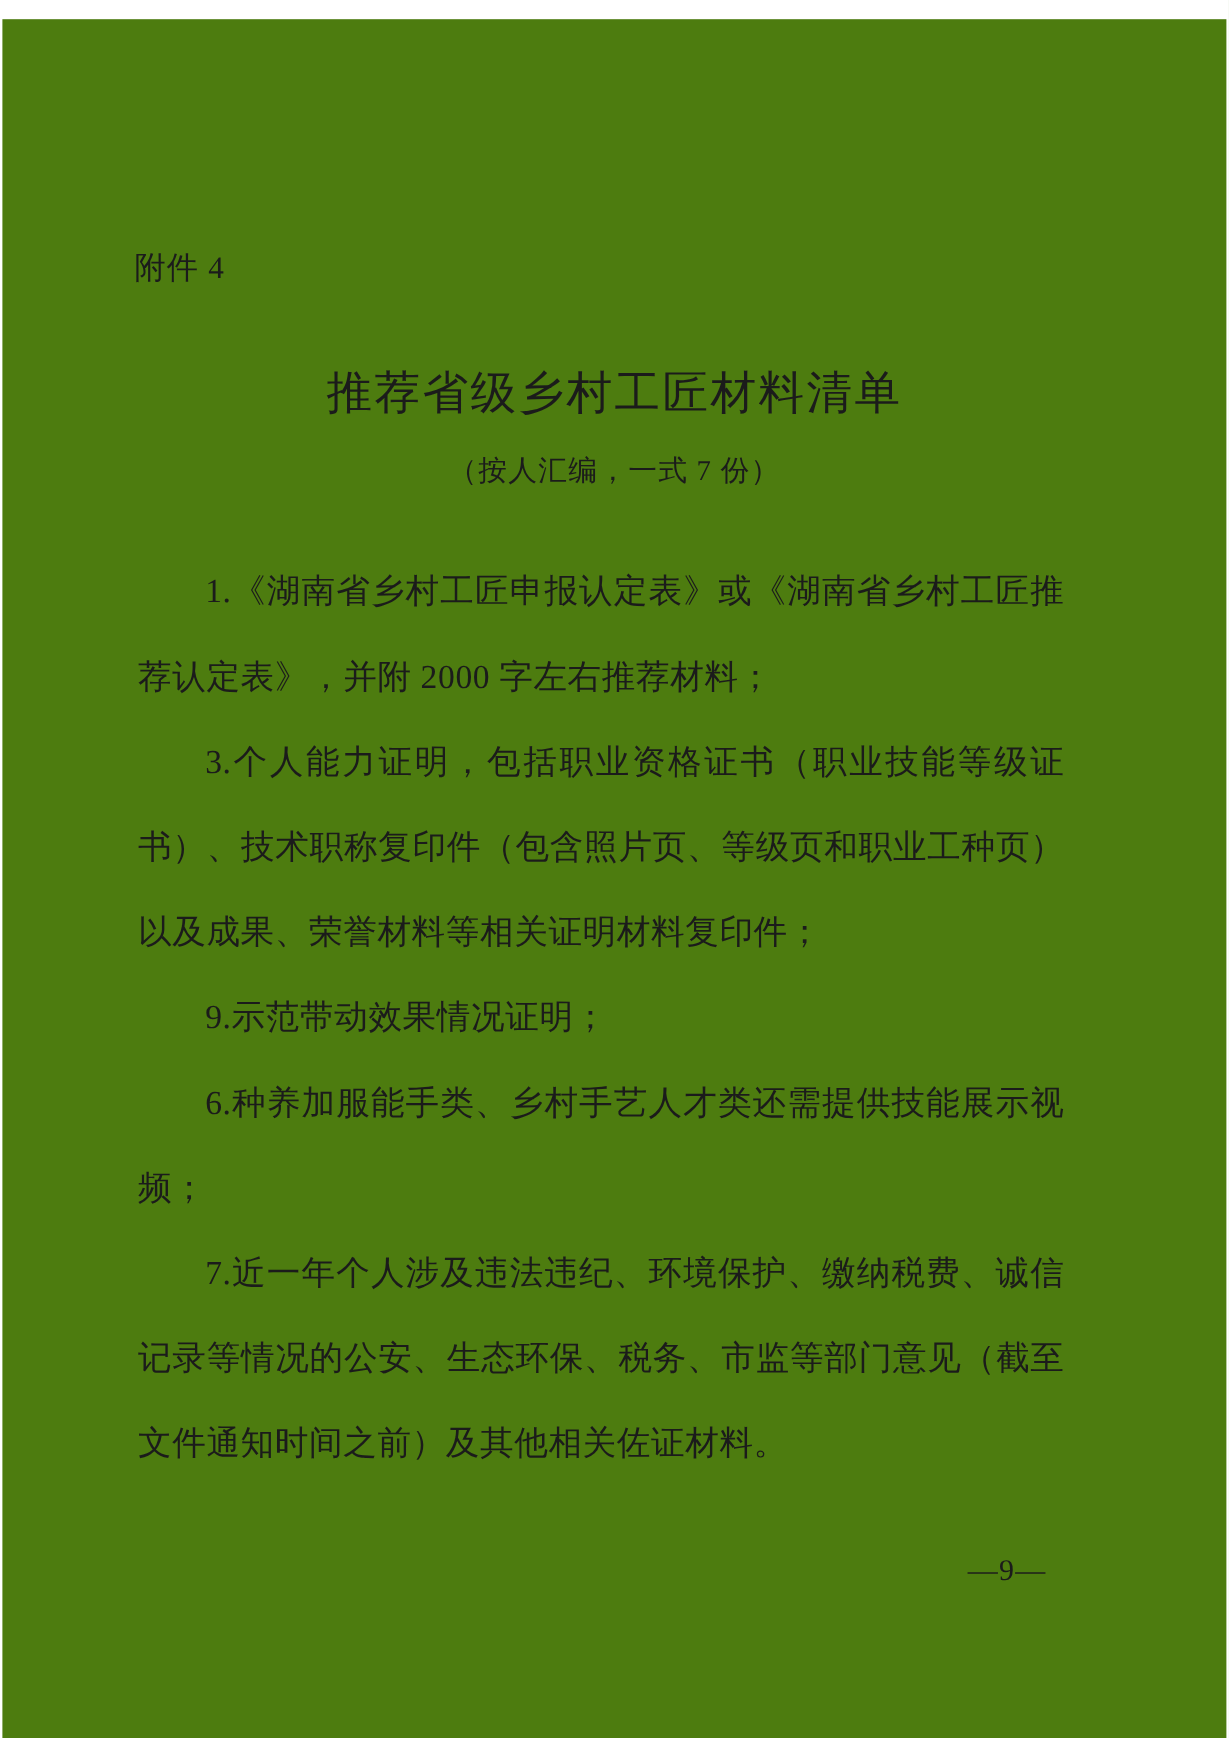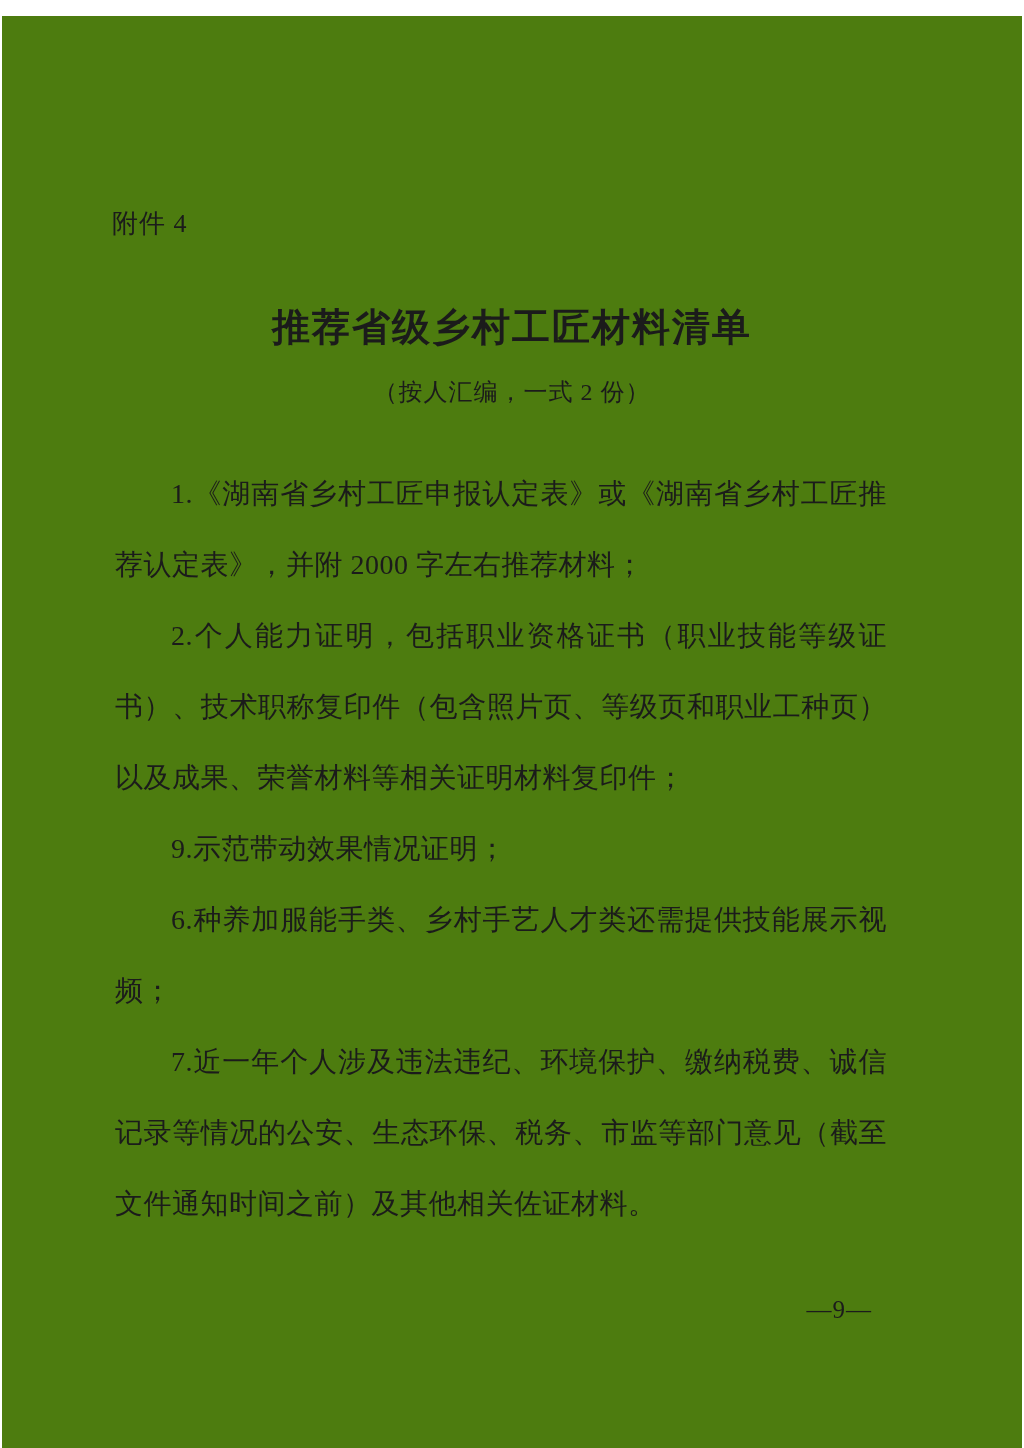--- a/index.html
+++ b/index.html
@@ -23,21 +23,21 @@
     font-size: 26px;
     letter-spacing: 1px;
   }
   .doc-title {
     position: absolute;
     left: 0;
     top: 286px;
     width: 100%;
     text-align: center;
     font-size: 38px;
-    font-weight: 700;
+    font-weight: 400;
     letter-spacing: 2px;
   }
   .doc-subtitle {
     position: absolute;
     left: 0;
     top: 360px;
     width: 100%;
     text-align: center;
     font-size: 24px;
     letter-spacing: 1px;
@@ -66,25 +66,25 @@
 </style>
 </head>
 <body>
 
 <div class="page">
 
   <div class="attachment-label">附件 4</div>
 
   <h1 class="doc-title">推荐省级乡村工匠材料清单</h1>
 
-  <div class="doc-subtitle">（按人汇编，一式 2 份）</div>
+  <div class="doc-subtitle">（按人汇编，一式 7 份）</div>
 
   <div class="doc-body">
     <p class="para">1.《湖南省乡村工匠申报认定表》或《湖南省乡村工匠推荐认定表》，并附 2000 字左右推荐材料；</p>
-    <p class="para">2.个人能力证明，包括职业资格证书（职业技能等级证书）、技术职称复印件（包含照片页、等级页和职业工种页）以及成果、荣誉材料等相关证明材料复印件；</p>
+    <p class="para">3.个人能力证明，包括职业资格证书（职业技能等级证书）、技术职称复印件（包含照片页、等级页和职业工种页）以及成果、荣誉材料等相关证明材料复印件；</p>
     <p class="para">9.示范带动效果情况证明；</p>
     <p class="para">6.种养加服能手类、乡村手艺人才类还需提供技能展示视频；</p>
     <p class="para">7.近一年个人涉及违法违纪、环境保护、缴纳税费、诚信记录等情况的公安、生态环保、税务、市监等部门意见（截至文件通知时间之前）及其他相关佐证材料。</p>
   </div>
 
   <div class="page-number">—9—</div>
 
 </div>
 
 </body></html>

